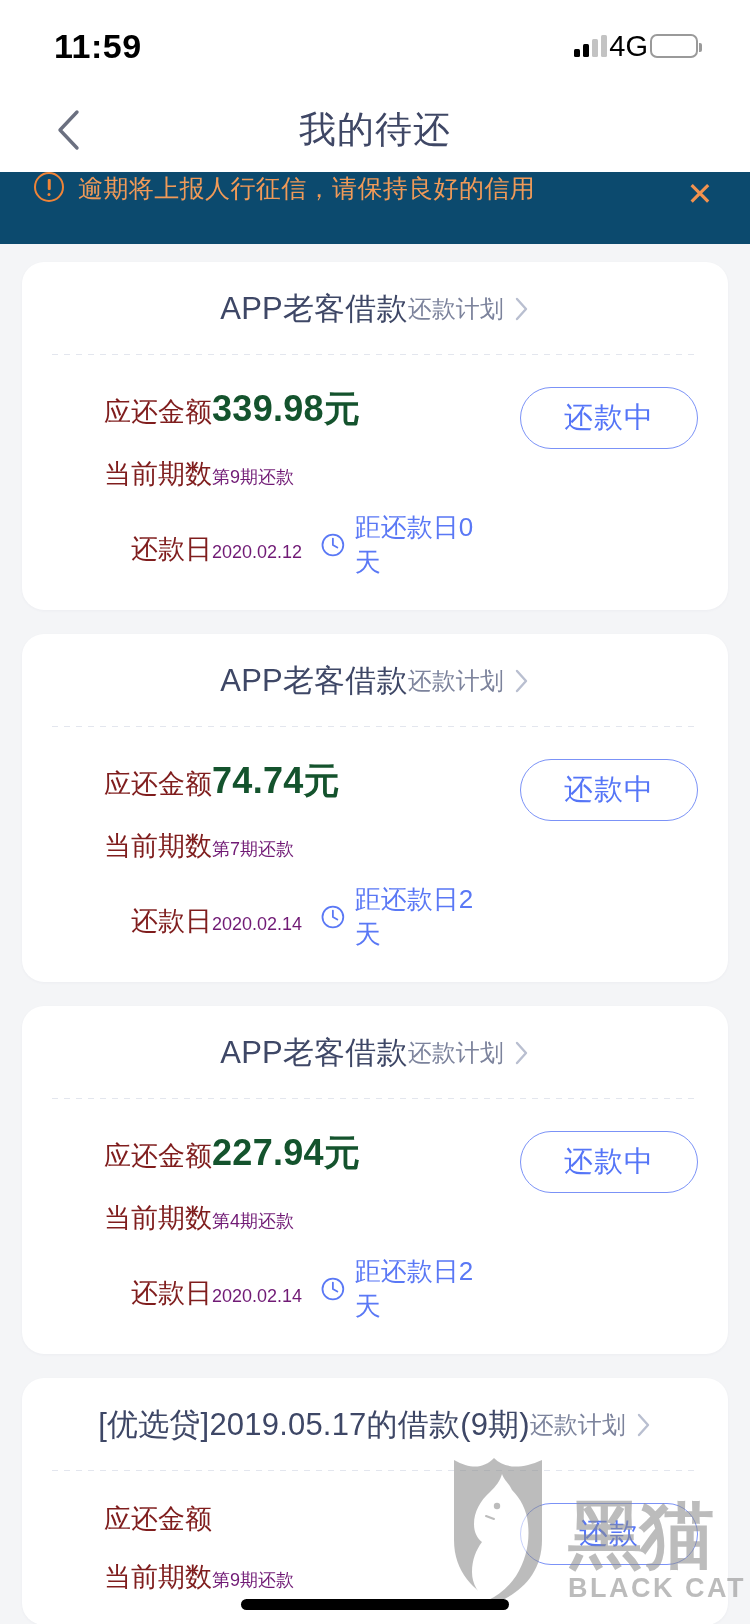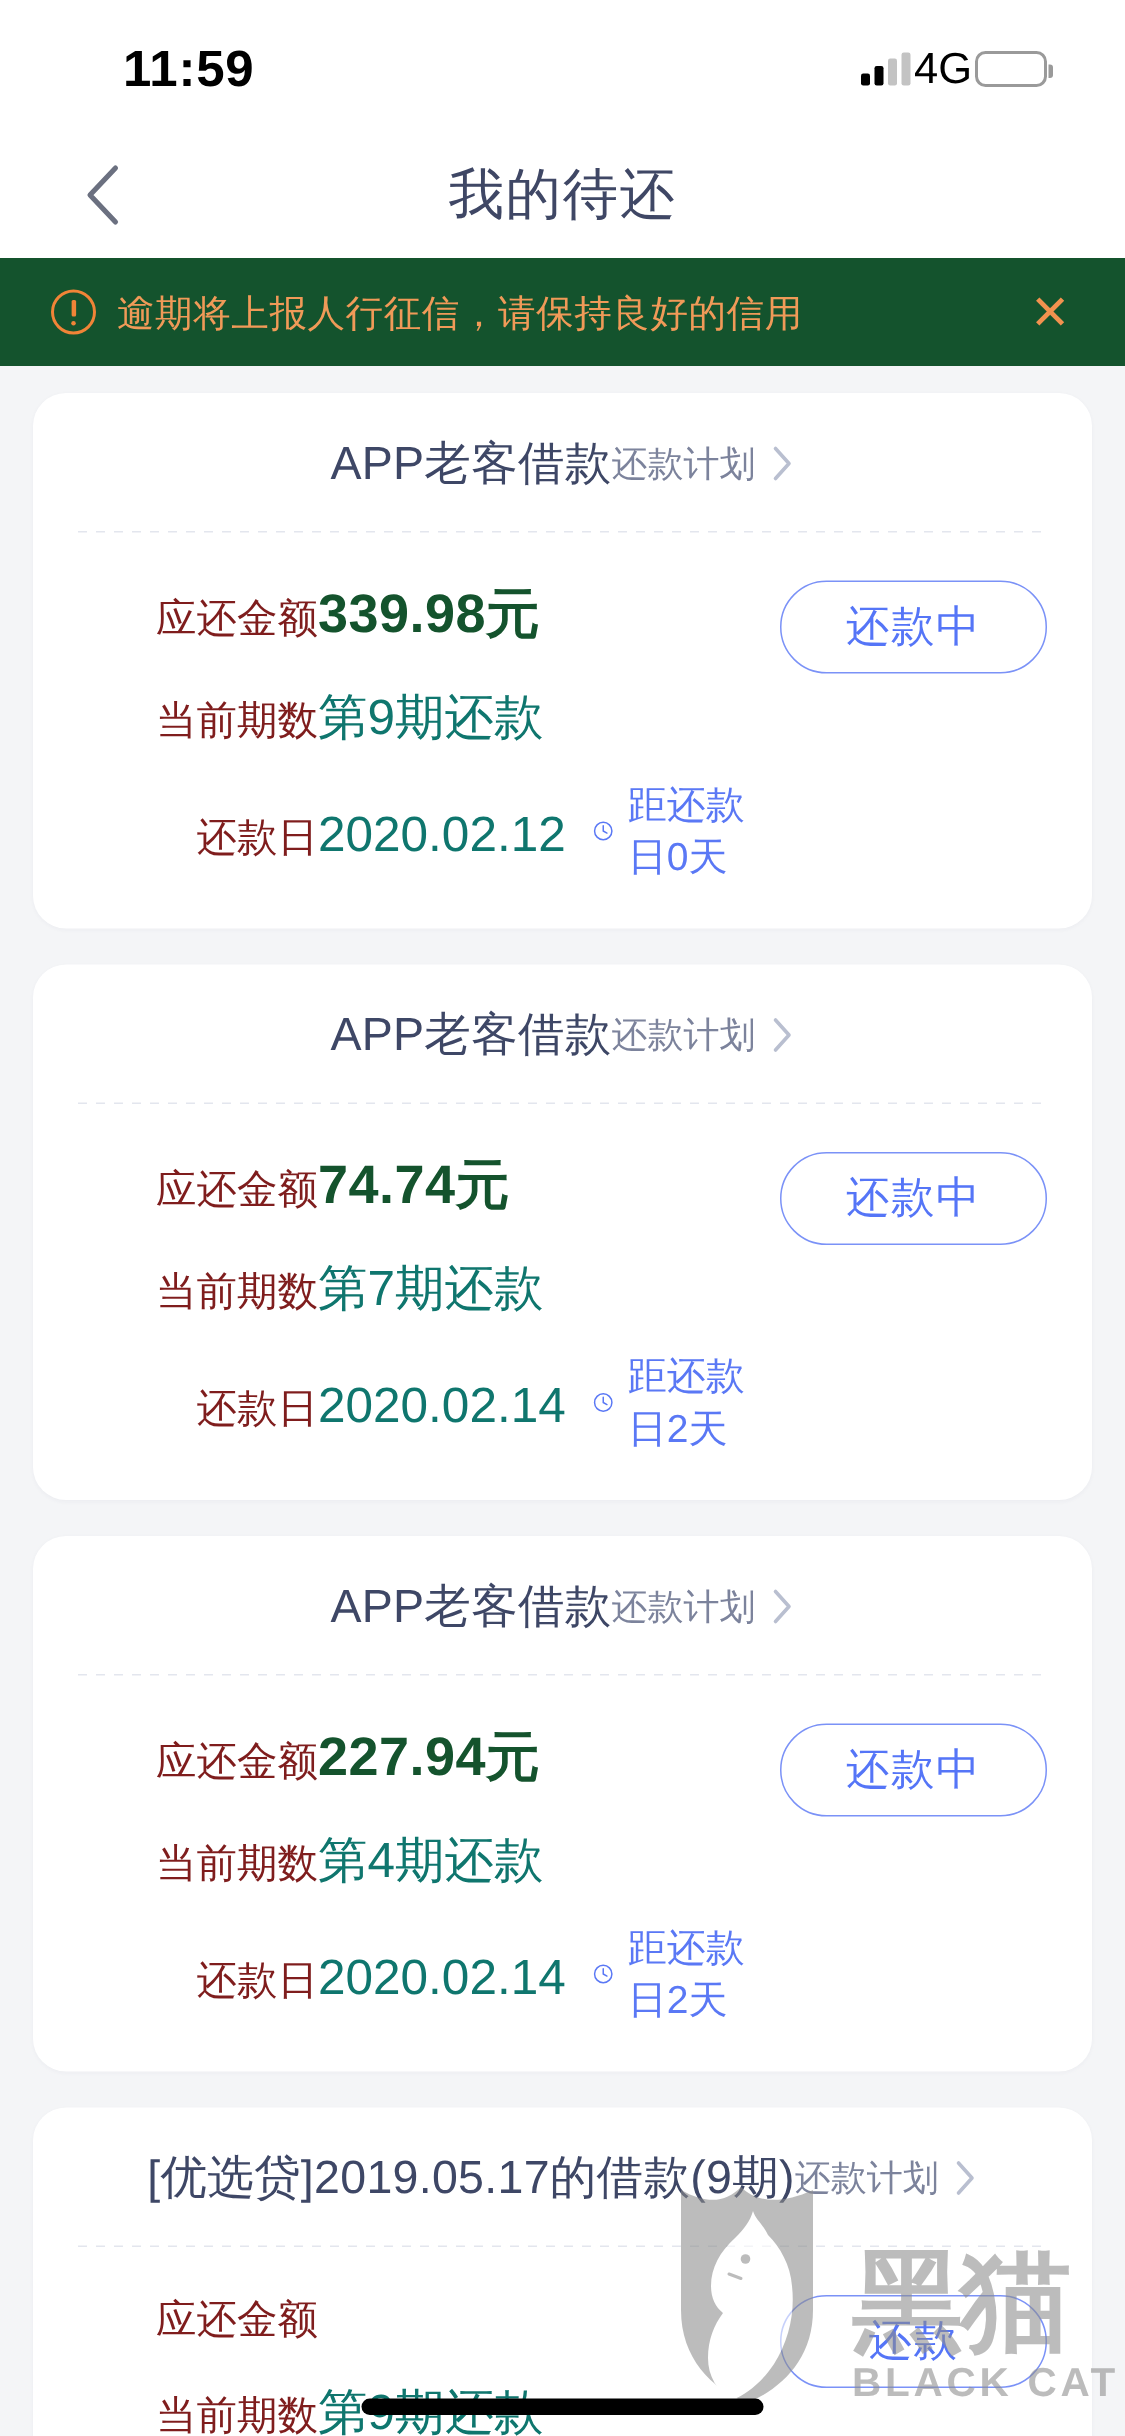--- a/index.html
+++ b/index.html
@@ -21,21 +21,20 @@
     width:750px; height:88px;
     background:#ffffff;
     display:flex; align-items:center;
     justify-content:space-between;
     padding:0 52px 0 54px;
   }
   .status-time {
     font-size:34px; font-weight:700; color:#000;
     letter-spacing:0.5px;
     margin-top:4px;
-    margin-left:28px;
   }
   .status-right { display:flex; align-items:center; gap:2px; margin-top:4px; }
   .signal { display:flex; align-items:flex-end; gap:3px; height:22px; }
   .signal i { display:block; width:6px; border-radius:1.5px; background:#000; }
   .signal i:nth-child(1){ height:8px; }
   .signal i:nth-child(2){ height:13px; }
   .signal i:nth-child(3){ height:18px; background:#c3c3c3; }
   .signal i:nth-child(4){ height:22px; background:#c3c3c3; }
   .net-label { font-size:29px; font-weight:400; color:#000; letter-spacing:0; }
   .battery {
@@ -66,22 +65,22 @@
   .nav-title {
     width:100%; text-align:center;
     font-size:37px; color:#3f4765; font-weight:400;
     letter-spacing:1px;
   }
 
   
   .banner {
     position:absolute; top:172px; left:0;
     width:750px; height:72px;
-    background:#14532d;
-    display:flex; align-items:center;
+    background:#0c4a6e;
+    display:flex; 
     padding:0 28px 0 34px;
   }
   .banner-icon {
     flex:0 0 auto; width:30px; height:30px;
     border:2px solid #f08437; border-radius:50%;
     position:relative; margin-right:14px;
   }
   .banner-icon::before{
     content:""; position:absolute; left:50%; top:5px;
     transform:translateX(-50%);
@@ -144,21 +143,21 @@
   .row {
     display:flex; align-items:baseline;
     margin-bottom:18px;
   }
   .row:last-child { margin-bottom:0; }
   .row-label {
     width:160px; flex:0 0 160px;
     font-size:27px; color:#7f1d1d;text-align:right;
   }
   .row-value {
-    font-size:33px; color:#0f766e;
+    font-size:18px; color:#701a75;
     display:flex; align-items:center;
   }
   .row.amount .row-value {
     font-size:36px; color:#14532d; font-weight:700;
     letter-spacing:0.3px;
   }
   .row.amount { margin-bottom:22px; }
   .due {
     display:flex; align-items:center; gap:9px;
     margin-left:18px; color:#5a78f5; font-size:26px; font-weight:500;

